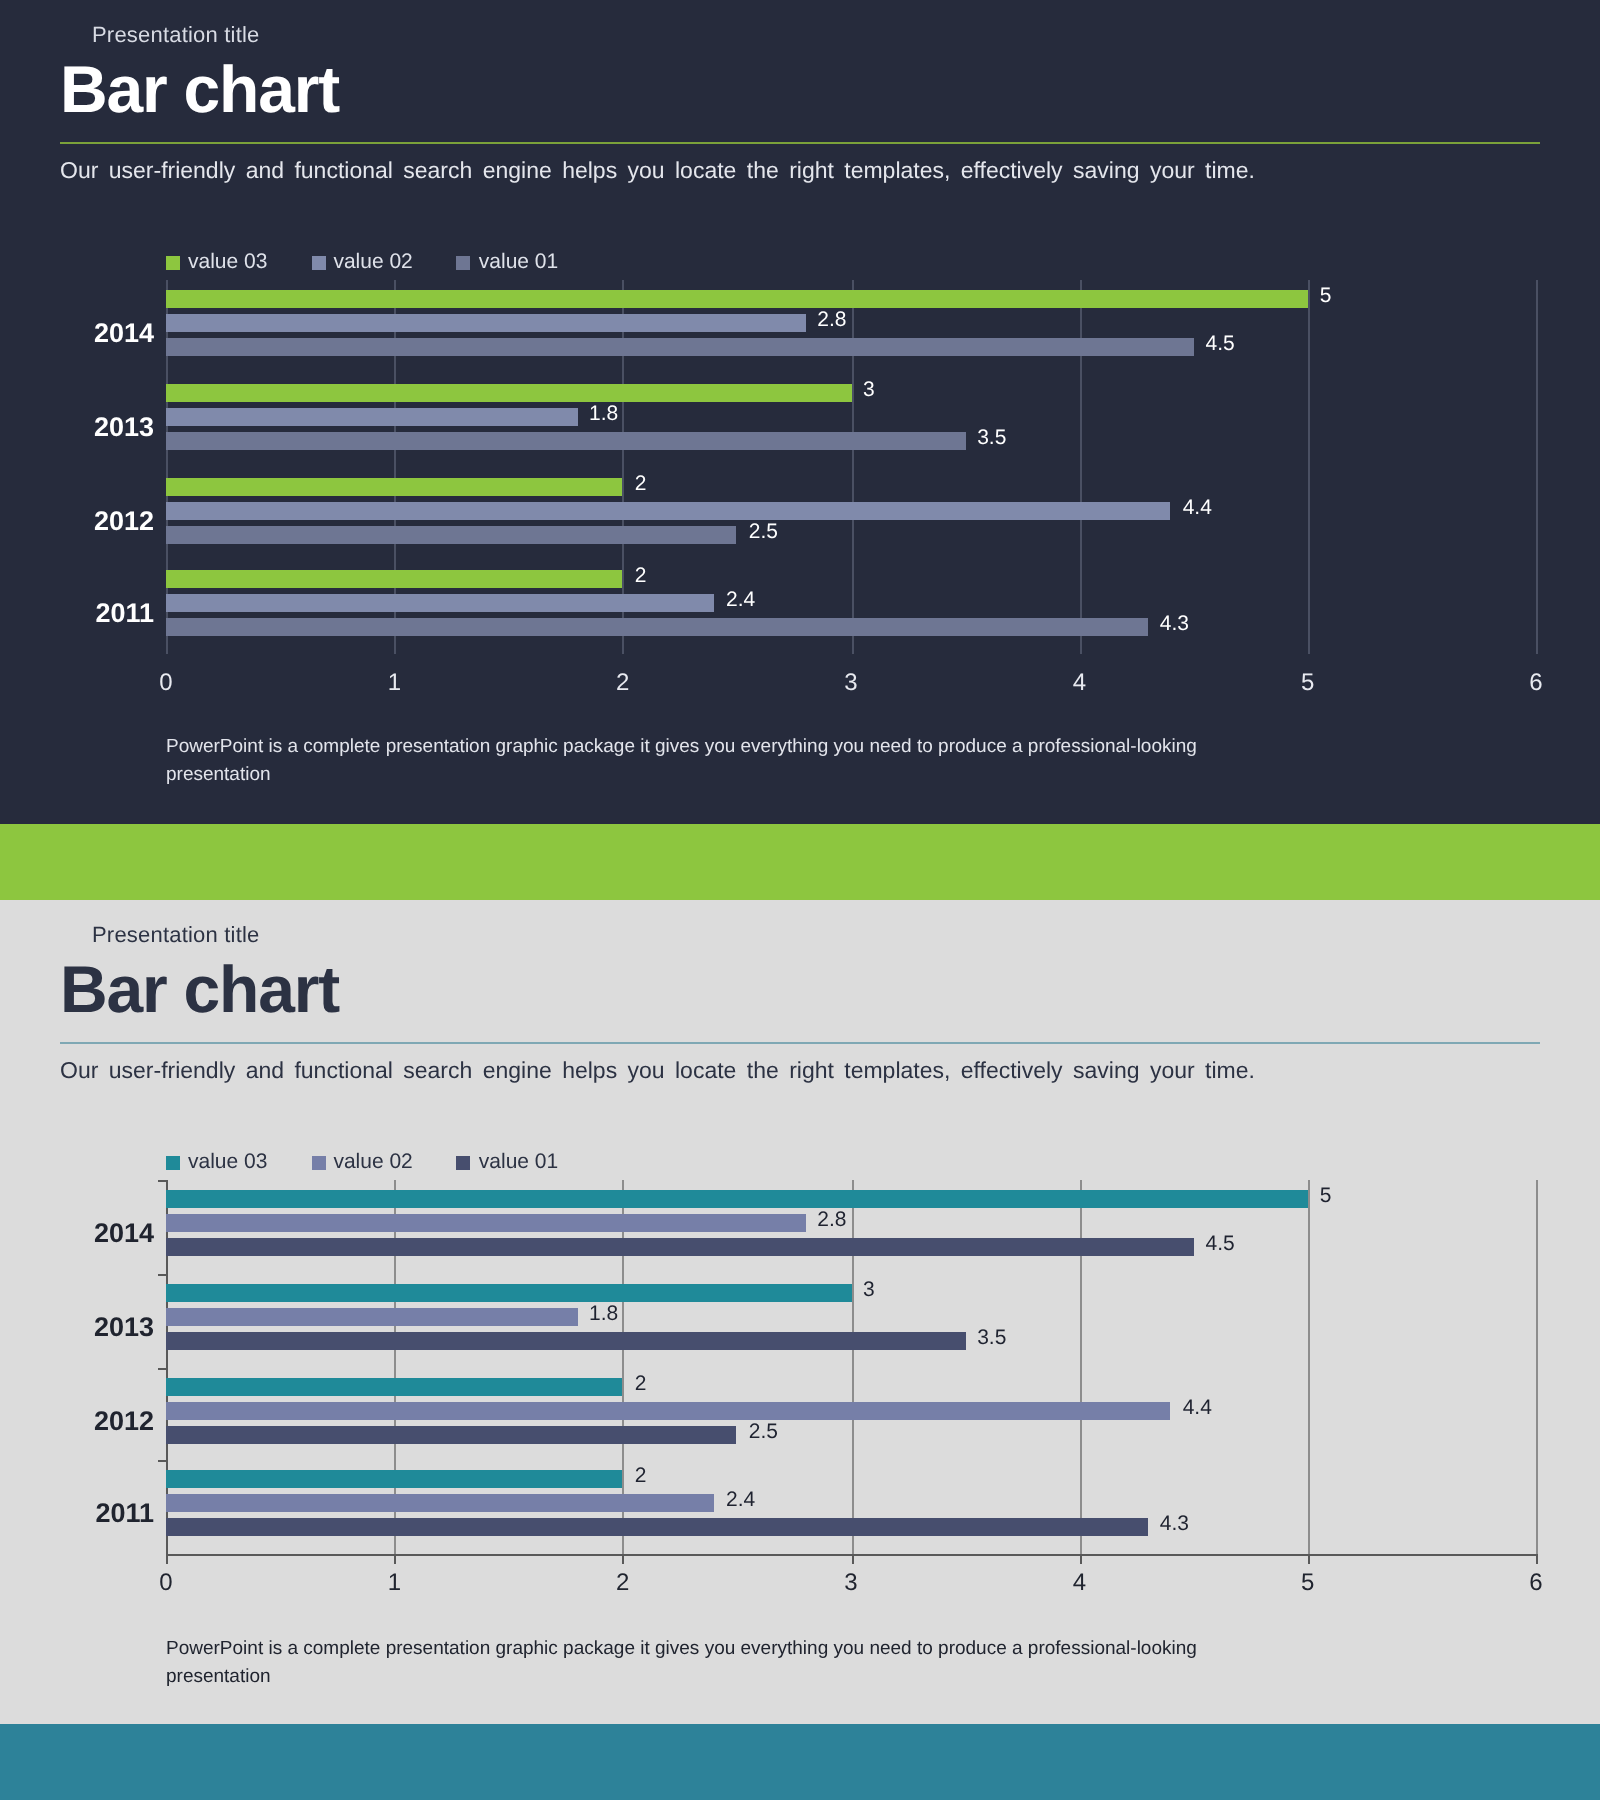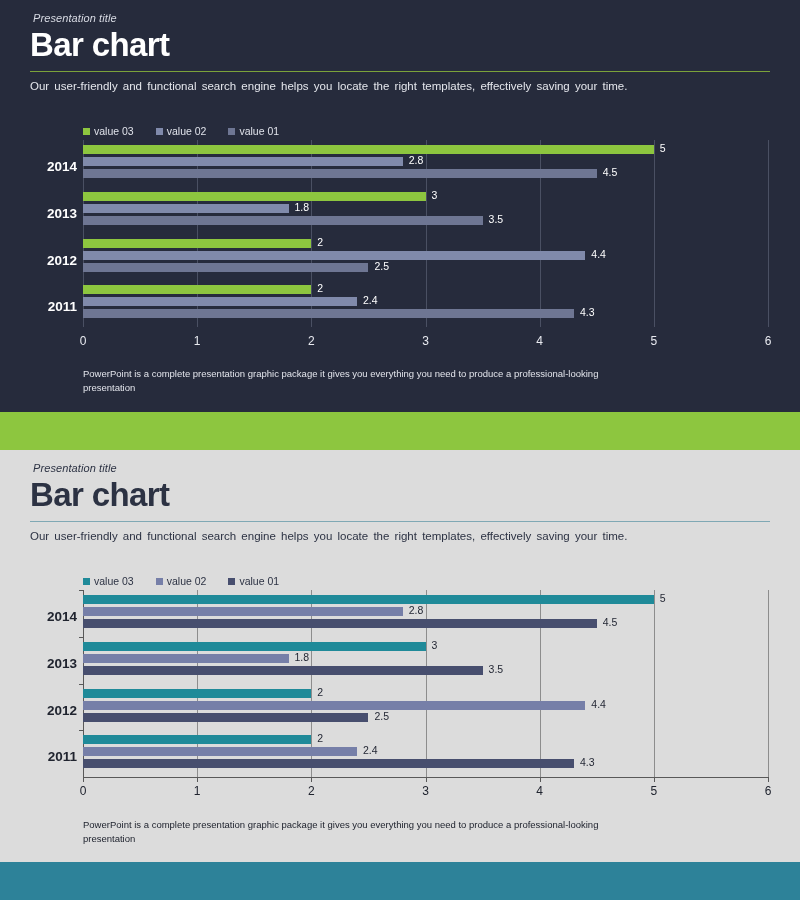--- a/index.html
+++ b/index.html
@@ -13,22 +13,22 @@
 
   
   .slide { position:absolute; left:0; width:800px; overflow:hidden; }
   .slide-dark  { top:0;   height:412px; background:#262b3c; }
   .band-green  { position:absolute; left:0; top:412px; width:800px; height:38px; background:#8dc63f; }
   .slide-light { top:450px; height:412px; background:#dcdcdc; }
   .band-teal   { position:absolute; left:0; top:862px; width:800px; height:38px; background:#2d8299; }
 
   
   .eyebrow {
-    position:absolute; left:33px; top:12px;
-    font-size:11px; letter-spacing:.1px;font-style:italic;
+    position:absolute; left:46px; top:12px;
+    font-size:11px; letter-spacing:.1px;
   }
   .eyebrow-dark { color:#d8dbe4; }
   .eyebrow-light { color:#2c3243; }
 
   .big-title {
     position:absolute; left:30px; top:26px;
     font-size:33px; font-weight:bold; letter-spacing:-.6px;
   }
   .title-dark { color:#ffffff; }
   .title-light { color:#2c3243; }

